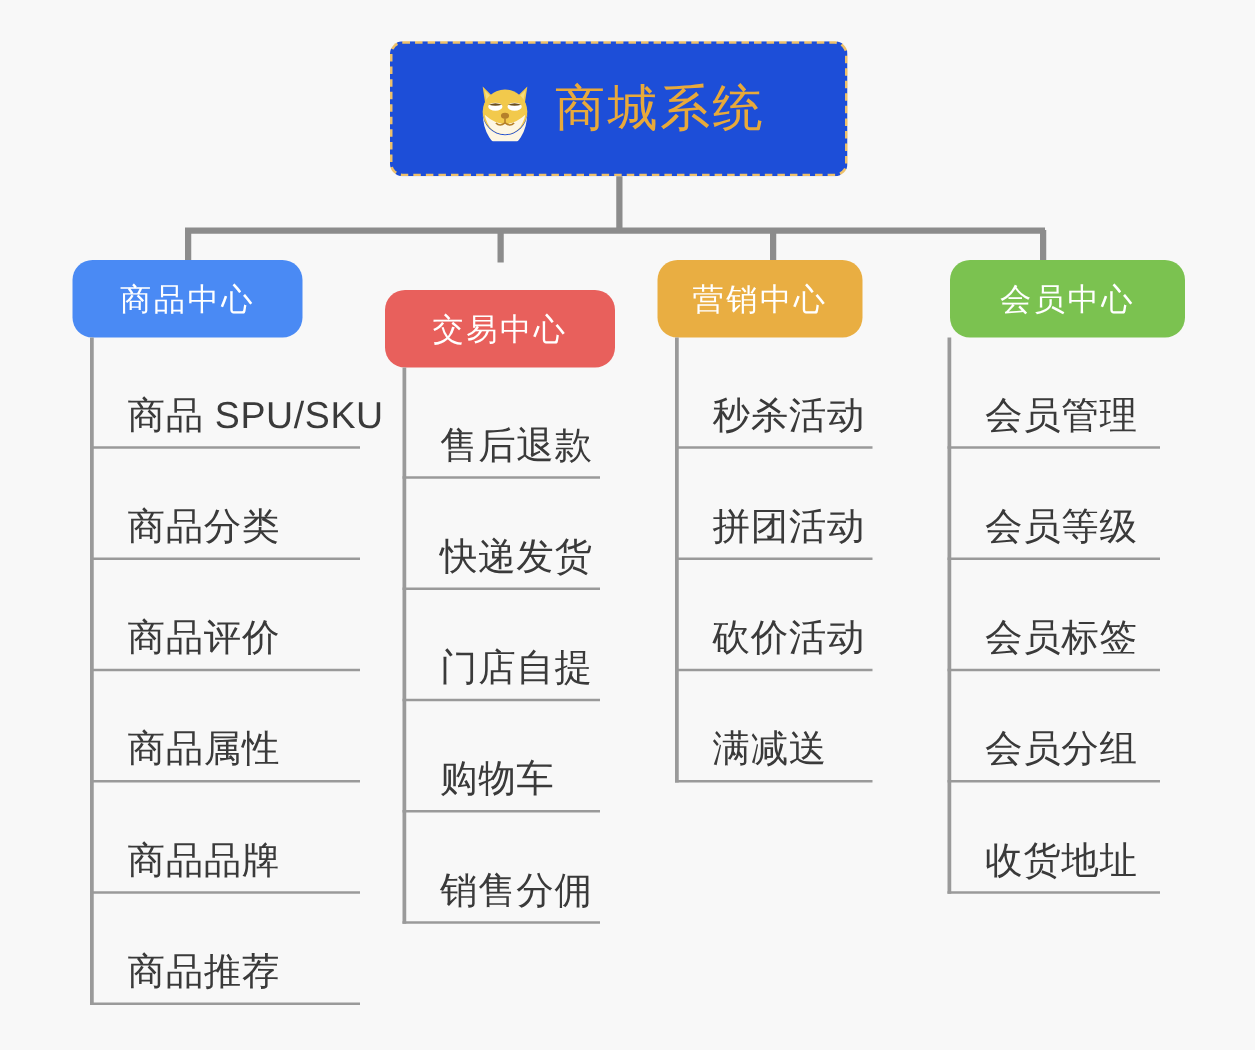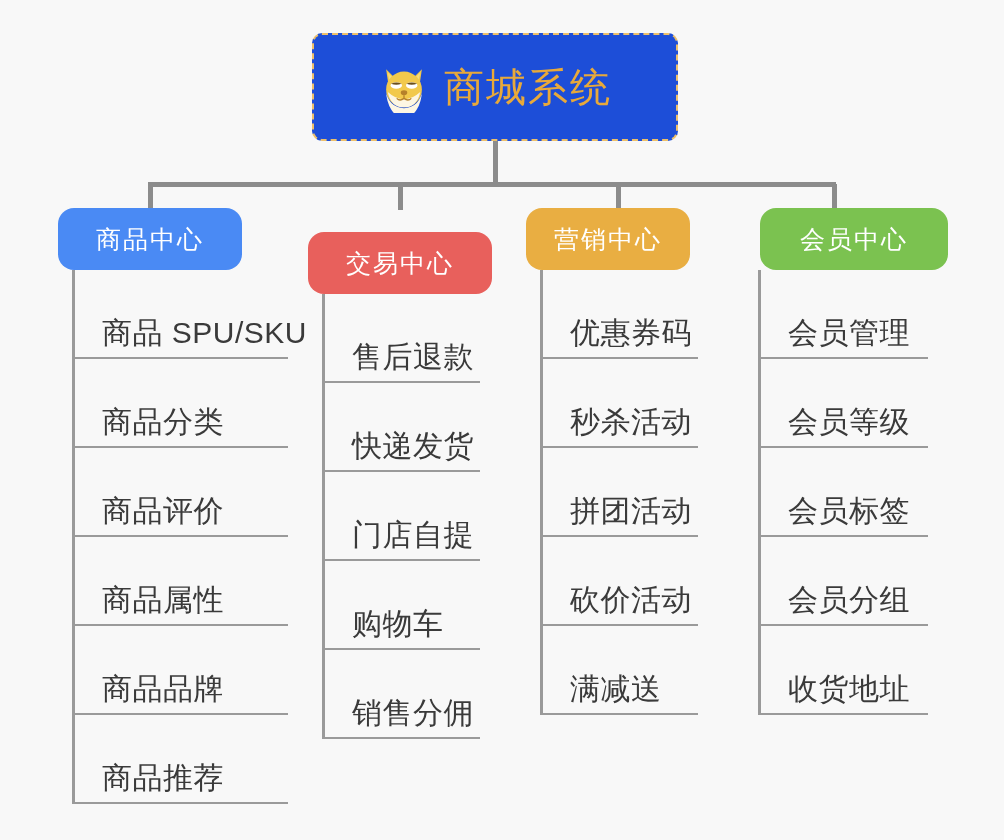--- a/index.html
+++ b/index.html
@@ -245,24 +245,20 @@
     </div>
   </div>
 
   <div class="column c3">
     <div class="cat-box">
       <span>营销中心</span>
     </div>
     <div class="items-wrap">
       <div class="trunk"></div>
       <div class="item">
-        <span class="item-label">优惠券码</span>
-        <span class="item-rule"></span>
-      </div>
-      <div class="item">
         <span class="item-label">秒杀活动</span>
         <span class="item-rule"></span>
       </div>
       <div class="item">
         <span class="item-label">拼团活动</span>
         <span class="item-rule"></span>
       </div>
       <div class="item">
         <span class="item-label">砍价活动</span>
         <span class="item-rule"></span>

